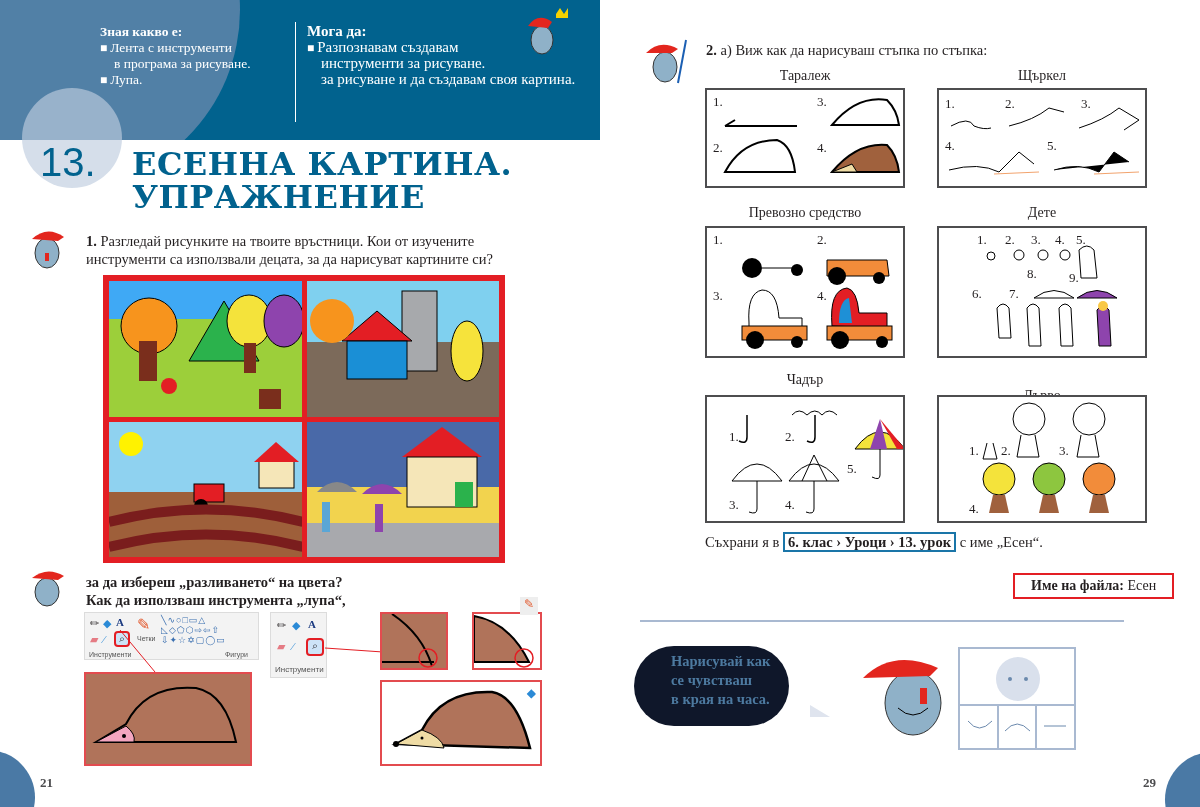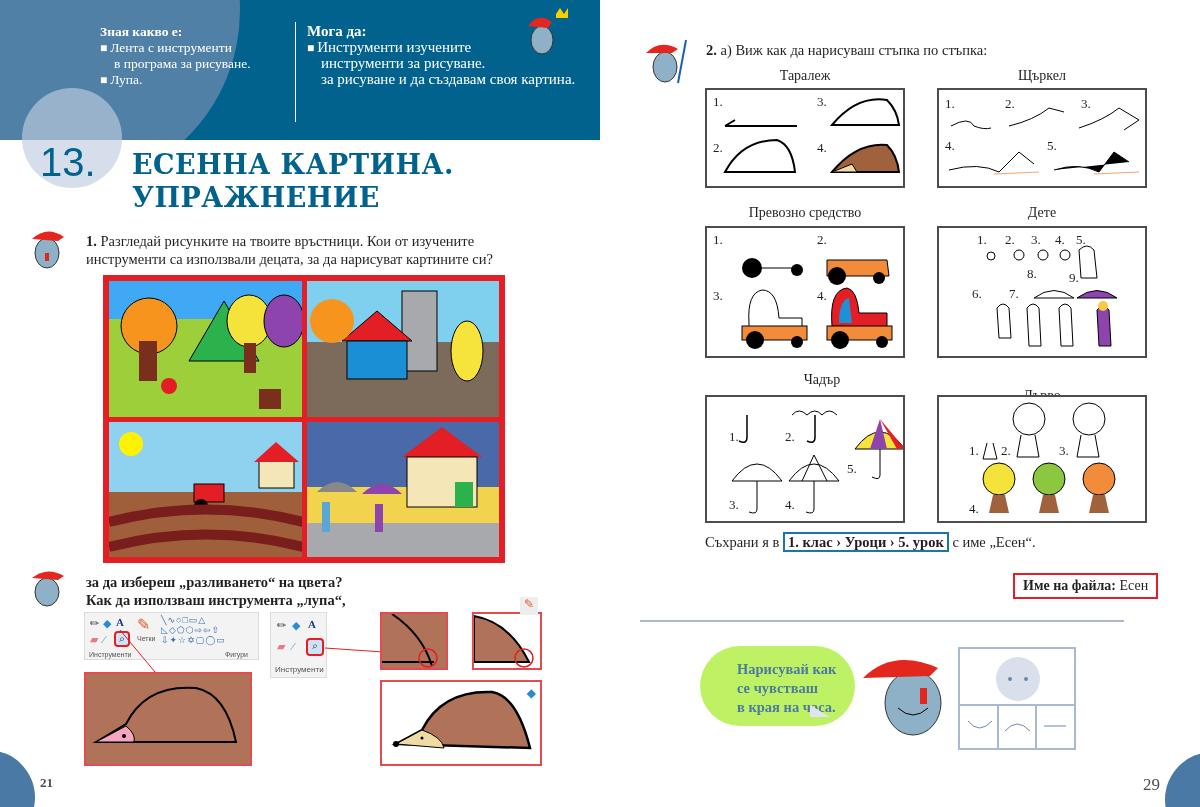--- a/index.html
+++ b/index.html
@@ -11,21 +11,21 @@
   .circ-big { left: -120px; top: -170px; width: 360px; height: 360px; border-radius: 50%; background: #5f86aa; opacity: .85; }
   .circle2 { left: 22px; top: 88px; width: 100px; height: 100px; border-radius: 50%; background: rgba(190,205,222,.65); }
   .know { left: 100px; top: 24px; color: #fff; font-size: 13.5px; line-height: 15.5px; }
   .know b { font-weight: bold; }
   .can { left: 307px; top: 24px; color: #fff; font-size: 15px; line-height: 15.5px; }
   .sep { left: 295px; top: 22px; width: 1px; height: 100px; background: #ffffff; }
   .bullet::before { content: "■"; font-size: 12px; margin-right: 3px; }
   .indent { padding-left: 14px; }
 
   .lesson-num { left: 40px; top: 140px; font-family: "Liberation Sans", sans-serif; font-size: 40px; color: #01628e; }
-  .lesson-title { left: 132px; top: 148px; font-family: "DejaVu Serif", serif; font-weight: bold; font-size: 27px; line-height: 33px; color: #01628e; letter-spacing: .5px; }
+  .lesson-title { left: 132px; top: 148px; font-family: "DejaVu Serif", serif; font-weight: bold; font-size: 32px; line-height: 33px; color: #01628e; letter-spacing: .5px; }
 
   .q1 { left: 86px; top: 232px; font-size: 14.5px; line-height: 18px; width: 420px; }
   .collage { left: 103px; top: 275px; width: 402px; height: 288px; background: #e31e24; padding: 6px; display: grid; grid-template-columns: 1fr 1fr; gap: 5px; }
   .paint { position: relative; overflow: hidden; }
   .p1 { background: linear-gradient(#3fa9f5 0 28%, #9ccf3a 28% 100%); }
   .p2 { background: linear-gradient(#7fd0ef 0 45%, #7c6a5a 45% 100%); }
   .p3 { background: linear-gradient(#8fd2f0 0 52%, #9e5f3a 52% 100%); }
   .p4 { background: linear-gradient(#4969a8 0 48%, #f2d34e 48% 75%, #a8a9ad 75% 100%); }
 
   .q2 { left: 86px; top: 573px; font-size: 14.5px; line-height: 18px; font-weight: bold; }
@@ -45,43 +45,43 @@
   .pn-left { left: 40px; top: 775px; font-size: 13px; font-weight: bold; color: #4d4d4f; }
   .corner-left { left: -60px; top: 750px; width: 95px; height: 95px; border-radius: 50%; background: #4a79a5; }
 
   
   .q3 { left: 706px; top: 42px; font-size: 14.5px; }
   .cap { font-size: 14px; text-align: center; position: absolute; }
   .step-box { border: 2px solid #4d4d4f; background: #fff; position: absolute; }
   .step-n { position: absolute; font-size: 13px; }
   .q4 { left: 705px; top: 533px; font-size: 14.5px; line-height: 19px; }
   .path-box { border: 2px solid #1a75a8; padding: 0 3px; font-weight: bold; }
-  .filename { left: 1013px; top: 573px; border: 2px solid #e31e24; padding: 3px 8px; font-size: 14px; }
+  .filename { left: 1013px; top: 573px; border: 2px solid #e31e24; padding: 3px 16px; font-size: 14px; }
   .divider { left: 640px; top: 620px; width: 484px; height: 2px; background: #a9b9d1; }
-  .bubble { left: 700px; top: 646px; width: 155px; height: 80px; border-radius: 40px; background: #bef264; padding: 14px 0 0 37px; font-size: 14.5px; font-weight: bold; color: #4d7aa0; line-height: 19px; }
+  .bubble { left: 634px; top: 646px; width: 155px; height: 80px; border-radius: 40px; background: #0f172a; padding: 6px 0 0 37px; font-size: 14.5px; font-weight: bold; color: #4d7aa0; line-height: 19px; }
   .bubble-tail { left: 810px; top: 705px; width: 0; height: 0; border-left: 20px solid #dfe4ee; border-top: 12px solid transparent; }
   .mood { left: 958px; top: 647px; width: 118px; height: 103px; border: 2px solid #a9b9d1; background: #fff; }
-  .pn-right { left: 1143px; top: 775px; font-size: 17px; font-weight: normal; color: #4d4d4f; }
+  .pn-right { left: 1143px; top: 775px; font-size: 13px; font-weight: bold; color: #4d4d4f; }
   .corner-right { left: 1165px; top: 752px; width: 95px; height: 95px; border-radius: 50%; background: #4a79a5; }
 </style>
 </head>
 <body>
 
 <div class="abs banner">
   <div class="abs circ-big"></div>
   <div class="abs know">
     <b>Зная какво е:</b>
     <div class="bullet">Лента с инструменти</div>
     <div class="indent">в програма за рисуване.</div>
     <div class="bullet">Лупа.</div>
   </div>
   <div class="abs sep"></div>
   <div class="abs can">
     <b>Мога да:</b>
-    <div class="bullet">Инструменти изучените</div>
+    <div class="bullet">Разпознавам създавам</div>
     <div class="indent">инструменти за рисуване.</div>
     <div class="indent">за рисуване и да създавам своя картина.</div>
   </div>
   <svg class="abs" style="left:520px;top:8px" width="50" height="50">
     <ellipse cx="22" cy="32" rx="11" ry="14" fill="#8fb1c8" stroke="#333"></ellipse>
     <path d="M8 18 Q18 4 32 14 L28 20 Z" fill="#e3261e"></path>
     <path d="M36 6 L40 0 L44 6 L48 0 L48 10 L36 10 Z" fill="#f6d100"></path>
   </svg>
 </div>
 <div class="abs circle2"></div>
@@ -307,21 +307,21 @@
     <path d="M58 80 Q64 72 70 80 L72 110 L60 110 Z" fill="none" stroke="#000"></path>
     <path d="M88 80 Q94 72 100 80 L102 118 L90 118 Z" fill="none" stroke="#000"></path>
     <path d="M95 70 Q115 55 135 70 Z" fill="none" stroke="#000"></path>
     <path d="M120 80 Q126 72 132 80 L134 118 L122 118 Z" fill="none" stroke="#000"></path>
     <path d="M138 70 Q158 55 178 70 Z" fill="#8e44ad" stroke="#000"></path>
     <path d="M158 82 Q164 74 170 82 L172 118 L160 118 Z" fill="#8e44ad" stroke="#000"></path>
       <circle cx="164" cy="78" r="5" fill="#f9c846"></circle>
   </svg>
 </div>
 
-<div class="cap" style="left:722px;top:372px;width:200px">Чадър</div>
+<div class="cap" style="left:705px;top:372px;width:200px">Чадър</div>
 <div class="cap" style="left:937px;top:388px;width:210px">Дърво</div>
 <div class="step-box" style="left:705px;top:395px;width:200px;height:128px">
   <span class="step-n" style="left:22px;top:32px">1.</span>
   <span class="step-n" style="left:78px;top:32px">2.</span>
   <span class="step-n" style="left:22px;top:100px">3.</span>
   <span class="step-n" style="left:78px;top:100px">4.</span>
   <span class="step-n" style="left:140px;top:64px">5.</span>
   <svg class="abs" style="left:0;top:0" width="196" height="124">
     <path d="M40 18 L40 40 Q40 48 32 44" stroke="#000" fill="none" stroke-width="1.5"></path>
     <path d="M85 18 Q92 10 100 18 Q108 10 115 18 Q122 10 130 18" stroke="#000" fill="none"></path>
@@ -351,21 +351,21 @@
     <circle cx="60" cy="82" r="16" fill="#f4e33b" stroke="#000"></circle>
       <path d="M54 98 L50 116 L70 116 L66 98 Z" fill="#a0613d"></path>
     <circle cx="110" cy="82" r="16" fill="#8dc63f" stroke="#000"></circle>
       <path d="M104 98 L100 116 L120 116 L116 98 Z" fill="#a0613d"></path>
     <circle cx="160" cy="82" r="16" fill="#f28c3a" stroke="#000"></circle>
       <path d="M154 98 L150 116 L170 116 L166 98 Z" fill="#a0613d"></path>
   </svg>
 </div>
 
 <div class="abs q4">
-  <div><span>Съхрани я в</span> <span class="path-box">1. клас › Уроци › 5. урок</span> <span>с име „Есен“.</span></div>
+  <div><span>Съхрани я в</span> <span class="path-box">6. клас › Уроци › 13. урок</span> <span>с име „Есен“.</span></div>
 </div>
 <div class="abs filename">
   <b>Име на файла:</b>
   <span>Есен</span>
 </div>
 
 <div class="abs divider"></div>
 <div class="abs bubble">
   <div>Нарисувай как</div>
   <div>се чувстваш</div>

